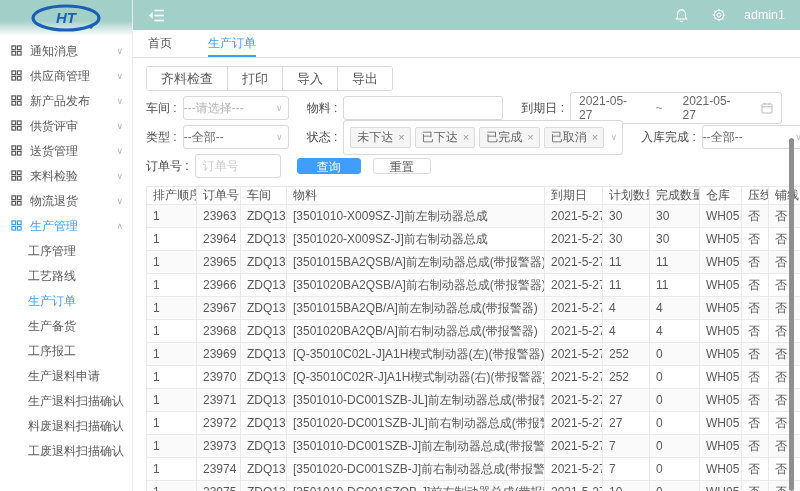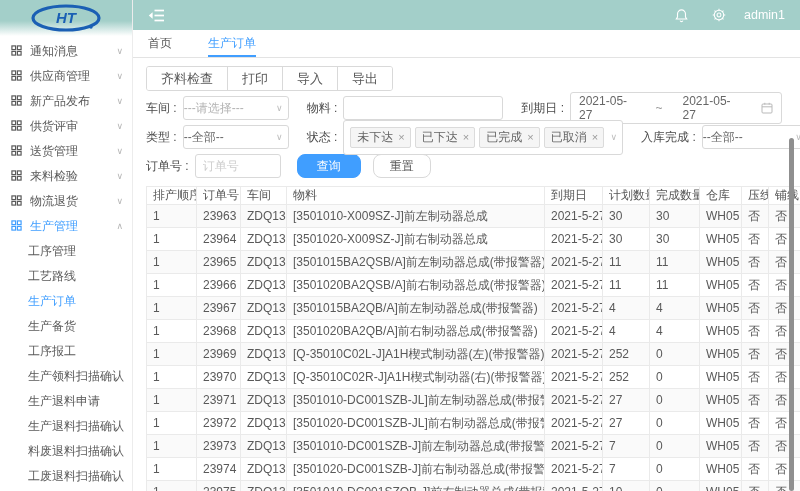--- a/index.html
+++ b/index.html
@@ -56,21 +56,21 @@
   .datebox { display:flex; align-items:center; height:32px; border:1px solid #d9d9d9; border-radius:3px;
     padding:0 8px; gap:20px; background:#fff; }
   .dt { color:#666; }
   .tilde { color:#999; }
   .calwrap { display:flex; align-items:center; margin-left:2px; }
   .tags { position:relative; display:flex; align-items:center; height:35px; border:1px solid #d9d9d9;
     border-radius:3px; padding:0 18px 0 2px; background:#fff; cursor:pointer; }
   .tag { display:inline-flex; align-items:center; background:#f5f5f5; border:1px solid #dbdbdb; border-radius:2px;
     padding:1px 5px 1px 6px; margin-left:4px; color:#666; white-space:nowrap; }
   .tagx { margin-left:5px; color:#9a9a9a; font-size:11px; cursor:pointer; }
-  .btn { height:24px; border-radius:8px; font-size:12px; cursor:pointer; font-family:inherit; }
+  .btn { height:16px; border-radius:3px; font-size:12px; cursor:pointer; font-family:inherit; }
   .btn.primary { background:#409eff; color:#fff; border:1px solid #409eff; padding:0 19px; margin-left:16px; }
   .btn.plain { background:#fff; color:#595959; border:1px solid #d9d9d9; padding:0 16px; margin-left:12px; }
 
   .grid-table { border-collapse:collapse; table-layout:fixed; margin-top:8px; width:668px; }
   .grid-table th, .grid-table td { border:1px solid #eaeaea; padding:0 6px; height:23px; font-weight:normal;
     text-align:left; color:#595959; overflow:hidden; white-space:nowrap; }
   .grid-table th { height:15px; color:#555; }
   .grid-table tbody tr:nth-child(odd) { background:#fafafa; }
 
   .vscroll { position:fixed; left:789px; top:138px; width:5px; height:353px; background:#8f8f8f; border-radius:3px; }
@@ -167,21 +167,20 @@
               <rect x="7" y="7" width="4" height="4"></rect>
             </svg></span>
           <span class="nlabel">生产管理</span>
           <span class="chev">∧</span>
         </div>
         <div class="nav-sub">工序管理</div>
         <div class="nav-sub">工艺路线</div>
         <div class="nav-sub active">生产订单</div>
         <div class="nav-sub">生产备货</div>
         <div class="nav-sub">工序报工</div>
-        <div class="nav-sub">生产领料扫描确认</div>
         <div class="nav-sub">生产退料申请</div>
         <div class="nav-sub">生产退料扫描确认</div>
         <div class="nav-sub">料废退料扫描确认</div>
         <div class="nav-sub">工废退料扫描确认</div>
       </nav>
   </aside>
 
   <div class="main">
 
     <header class="topbar">

